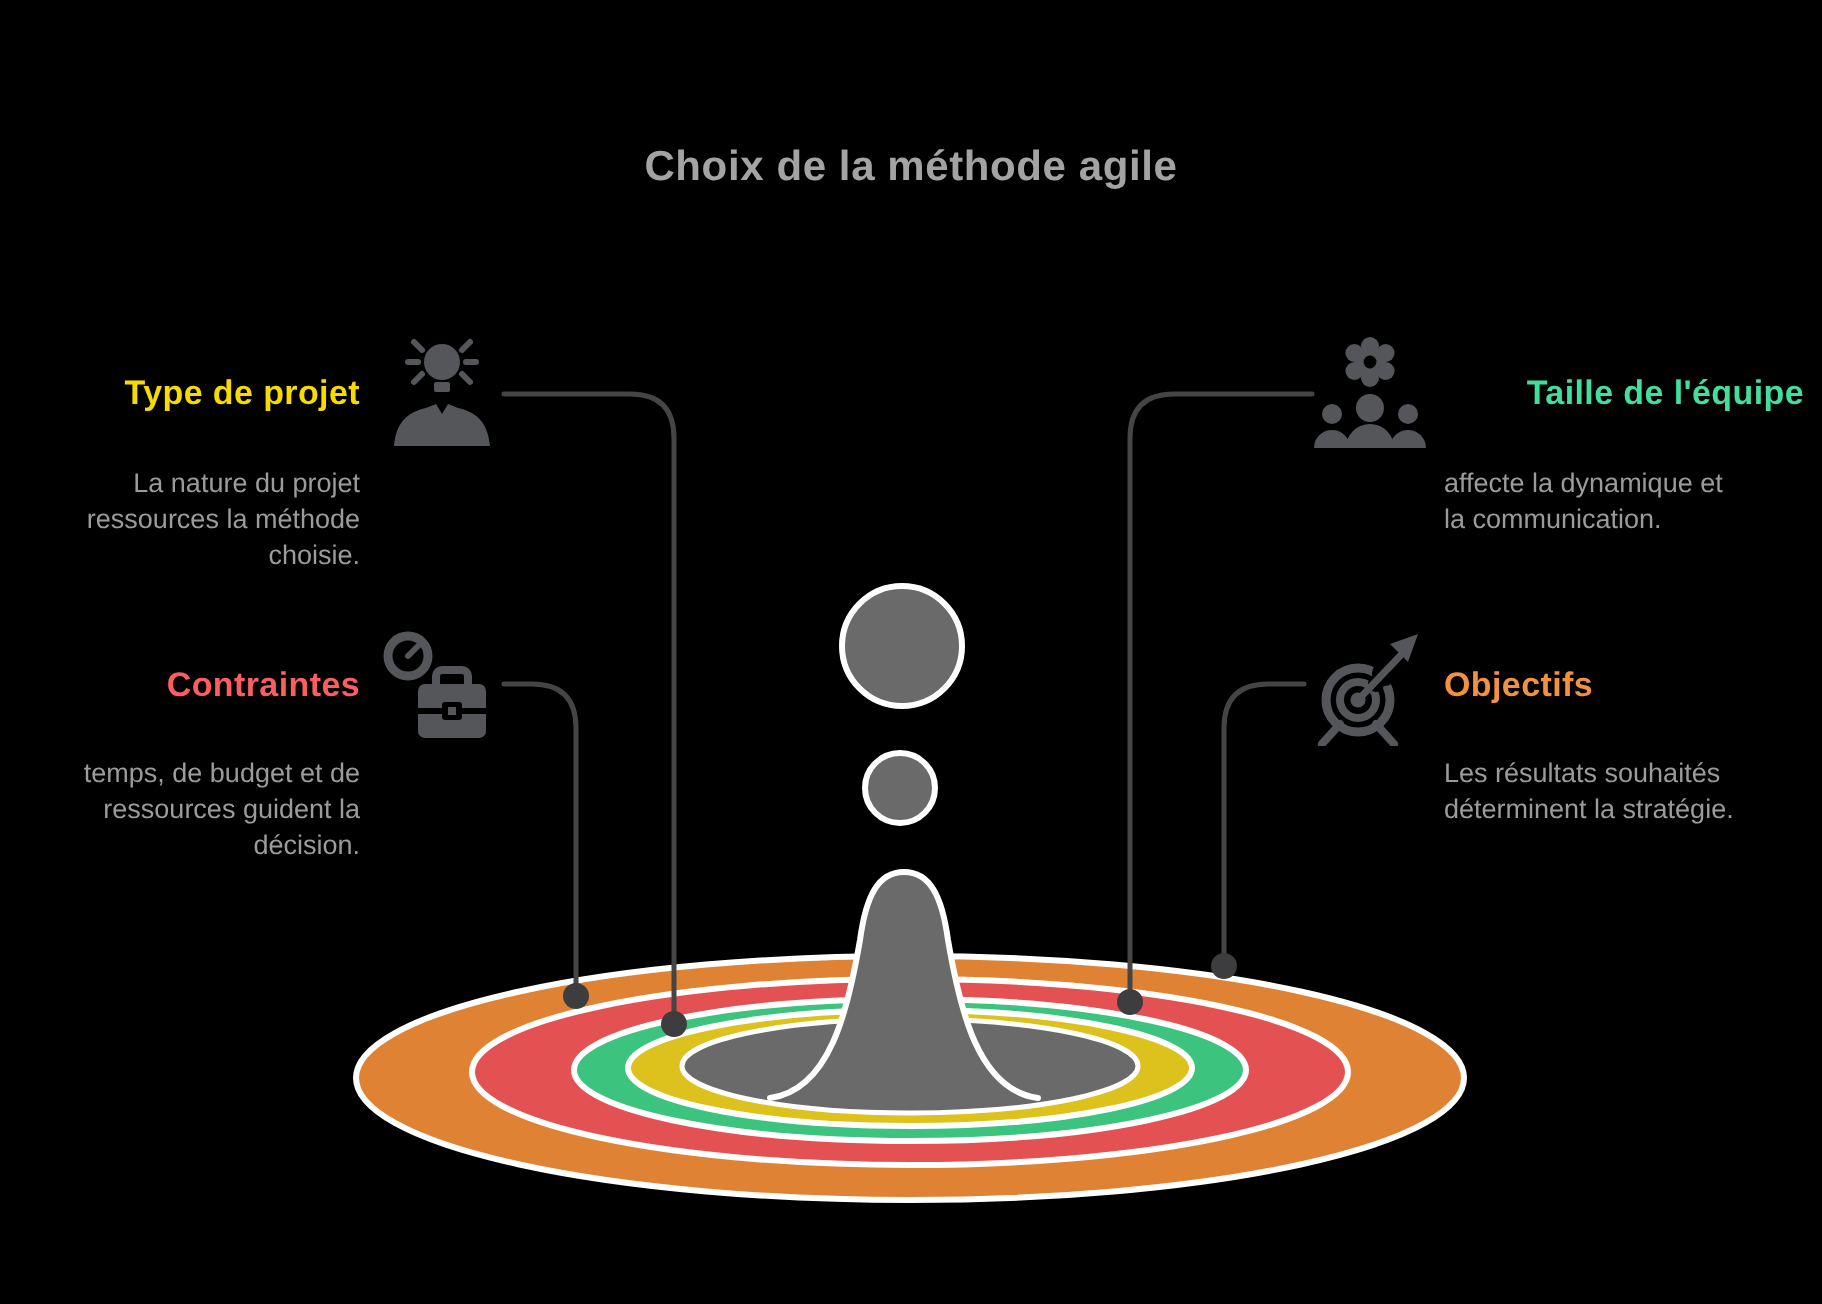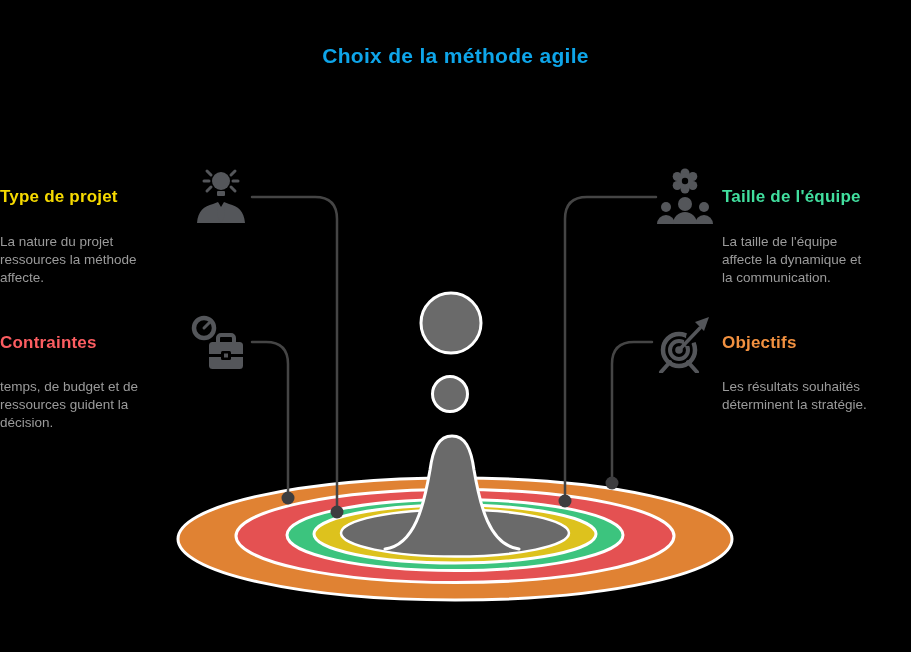--- a/index.html
+++ b/index.html
@@ -4,21 +4,21 @@
 <style>
   html,body{margin:0;padding:0;}
   body{width:911px;height:652px;font-family:"Liberation Sans",sans-serif;}
   .stage{position:relative;width:911px;height:652px;overflow:hidden;}
   .title{position:absolute;left:0;top:44px;width:100%;text-align:center;
          font-size:21px;font-weight:700;letter-spacing:.3px;}
   .scene{position:absolute;left:0;top:0;}
   .heading{position:absolute;font-size:17px;font-weight:700;letter-spacing:.2px;}
   .desc{position:absolute;font-size:13.5px;line-height:18px;}
   .desc span{display:block;}
-  .left-col{right:731px;width:180px;}
+  .left-col{right:731px;width:180px;text-align:right;}
   .right-col{left:722px;width:180px;text-align:left;}
   .icon{position:absolute;width:60px;height:60px;}
   .icon svg{display:block;}
 </style>
 </head>
 <body>
 
 <div class="stage" style="background: rgb(0, 0, 0);">
 
   <svg class="scene" width="911" height="652" viewBox="0 0 911 652">
@@ -44,21 +44,21 @@
       <path d="M652,342 L634,342 Q612,342 612,364 L612,477"></path>
     </g>
     <g fill="#3d3d3f">
       <circle cx="337" cy="512" r="6.5"></circle>
       <circle cx="288" cy="498" r="6.5"></circle>
       <circle cx="565" cy="501" r="6.5"></circle>
       <circle cx="612" cy="483" r="6.5"></circle>
     </g>
   </svg>
 
-  <div class="title" style="color: #0ea5e9;">Choix de la méthode agile</div>
+  <div class="title" style="color: #a3a3a3; margin-top: 28px;">Choix de la méthode agile</div>
 
   <div class="icon" style="left: 191px; top: 166px; color: rgb(84, 86, 90);">
     <svg width="60" height="60" viewBox="0 0 60 60" fill="currentColor">
       <g stroke="currentColor" stroke-width="3" stroke-linecap="round">
         <line x1="13" y1="15" x2="18" y2="15"></line>
         <line x1="42" y1="15" x2="47" y2="15"></line>
         <line x1="16" y1="5" x2="20" y2="9"></line>
         <line x1="44" y1="5" x2="40" y2="9"></line>
         <line x1="16" y1="25" x2="20" y2="21"></line>
         <line x1="44" y1="25" x2="40" y2="21"></line>
@@ -66,21 +66,21 @@
       <circle cx="30" cy="15" r="9"></circle>
       <rect x="26" y="25" width="8" height="5" rx="1"></rect>
       <path d="M6,57 C7,45 13,40 22,38 L27,36 30,41 33,36 38,38 C47,40 53,45 54,57 Z"></path>
       <path d="M27,41 L33,41 L34,50 L30,57 L26,50 Z"></path>
     </svg>
   </div>
   <div class="heading left-col" style="top: 187px; color: rgb(246, 218, 0);">Type de projet</div>
   <div class="desc left-col" style="top: 233px; color: rgb(155, 155, 155);">
     <span>La nature du projet</span>
     <span>ressources la méthode</span>
-    <span>affecte.</span>
+    <span>choisie.</span>
   </div>
 
   <div class="icon" style="left: 655px; top: 166px; color: rgb(84, 86, 90);">
     <svg width="60" height="60" viewBox="0 0 60 60" fill="currentColor">
       <g>
         <circle cx="30" cy="7" r="4.5"></circle>
         <circle cx="37.8" cy="10.5" r="4.5"></circle>
         <circle cx="37.8" cy="19.5" r="4.5"></circle>
         <circle cx="30" cy="23" r="4.5"></circle>
         <circle cx="22.2" cy="19.5" r="4.5"></circle>
@@ -89,23 +89,22 @@
         <circle cx="30" cy="15" r="3.2" fill="#000000"></circle>
       </g>
       <circle cx="11" cy="41" r="5"></circle>
       <path d="M2,58 a9,9 0 0 1 18,0 Z"></path>
       <circle cx="49" cy="41" r="5"></circle>
       <path d="M40,58 a9,9 0 0 1 18,0 Z"></path>
       <circle cx="30" cy="38" r="7"></circle>
       <path d="M18,58 a12,12 0 0 1 24,0 Z"></path>
     </svg>
   </div>
-  <div class="heading right-col" style="top: 187px; color: rgb(65, 222, 158);">Taille de l'équipe</div>
+  <div class="heading right-col" style="top: 187px; color: rgb(65, 222, 158); text-align: right;">Taille de l'équipe</div>
   <div class="desc right-col" style="top: 233px; color: rgb(155, 155, 155);">
-    <span>La taille de l'équipe</span>
     <span>affecte la dynamique et</span>
     <span>la communication.</span>
   </div>
 
   <div class="icon" style="left: 190px; top: 314px; color: rgb(84, 86, 90);">
     <svg width="62" height="58" viewBox="0 0 62 58" fill="currentColor">
       <circle cx="14" cy="14" r="10" fill="none" stroke="currentColor" stroke-width="4.5"></circle>
       <line x1="14" y1="14" x2="19" y2="9" stroke="currentColor" stroke-width="3" stroke-linecap="round"></line>
       <path d="M28,28 v-4 a3,3 0 0 1 3,-3 h10 a3,3 0 0 1 3,3 v4" fill="none" stroke="currentColor" stroke-width="4"></path>
       <rect x="19" y="28" width="34" height="27" rx="3.5"></rect>

